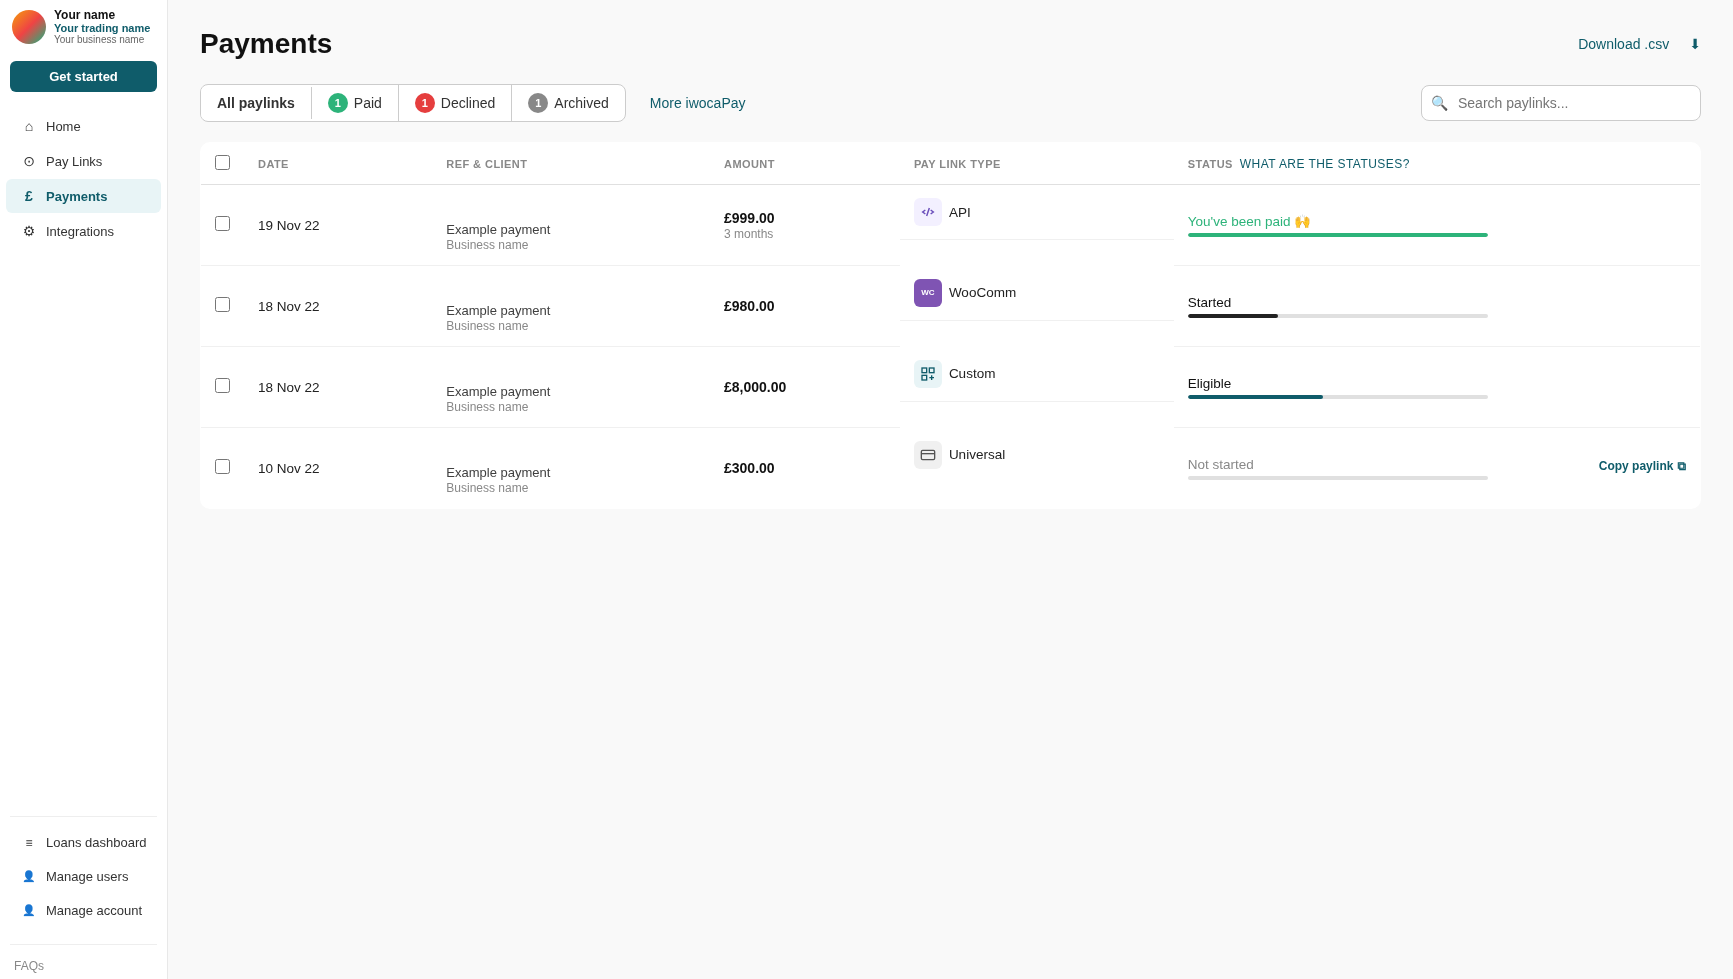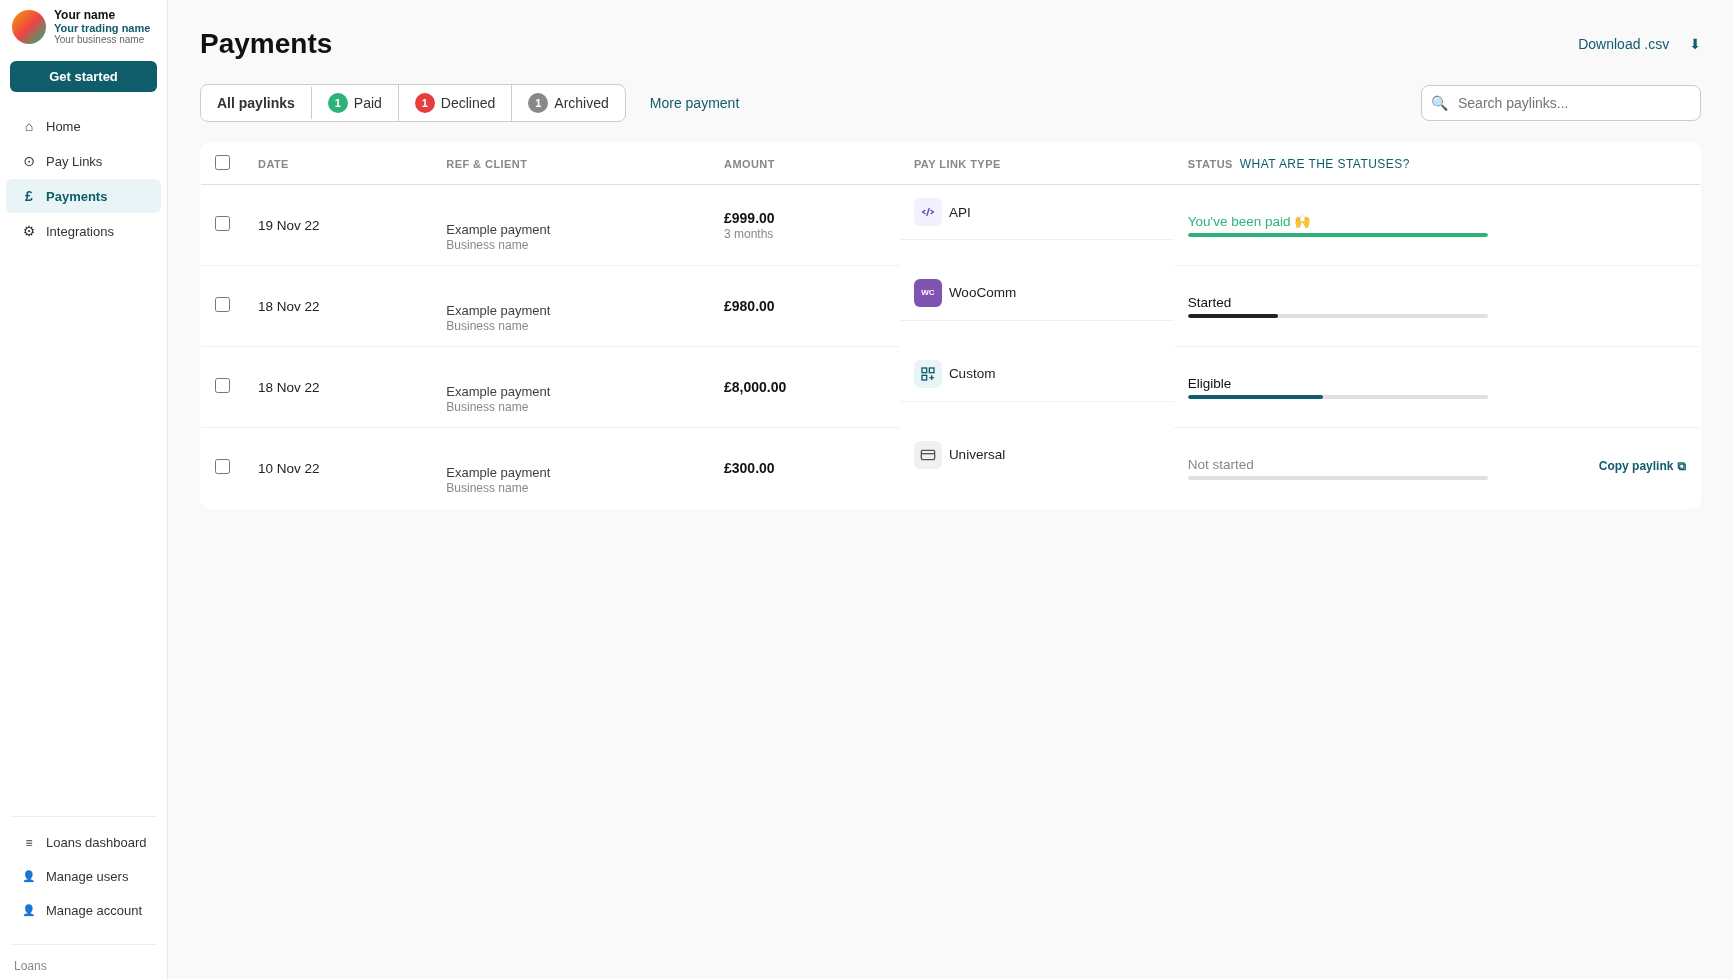--- a/index.html
+++ b/index.html
@@ -387,21 +387,21 @@
       <span>Manage users</span>
     </div>
     <div class="nav-item">
       <span class="nav-icon" style="font-size:11px;">👤</span>
       <span>Manage account</span>
     </div>
   </div>
 
   <hr class="sidebar-divider">
 
-  <span class="faqs-label">Loans</span>
+  <span class="faqs-label">FAQs</span>
 
 </div>
 
 <div class="main">
 
   <div class="page-header">
     <h1 class="page-title">Payments</h1>
     <a class="download-link">
       <span>Download .csv</span>
       <span>⬇</span>
@@ -420,21 +420,21 @@
       <button class="filter-tab">
         <span class="badge badge-red">1</span>
         <span>Declined</span>
       </button>
       <button class="filter-tab">
         <span class="badge badge-gray">1</span>
         <span>Archived</span>
       </button>
     </div>
     <button class="more-statuses-btn">
-      <span>More payment</span>
+      <span>More iwocaPay</span>
     </button>
     <div class="search-wrapper">
       <span class="search-icon-wrap">🔍</span>
       <input class="search-input" type="text" placeholder="Search paylinks..." style="">
     </div>
   </div>
 
   <table class="payments-table">
     <thead>
       <tr class="status-header-row">

